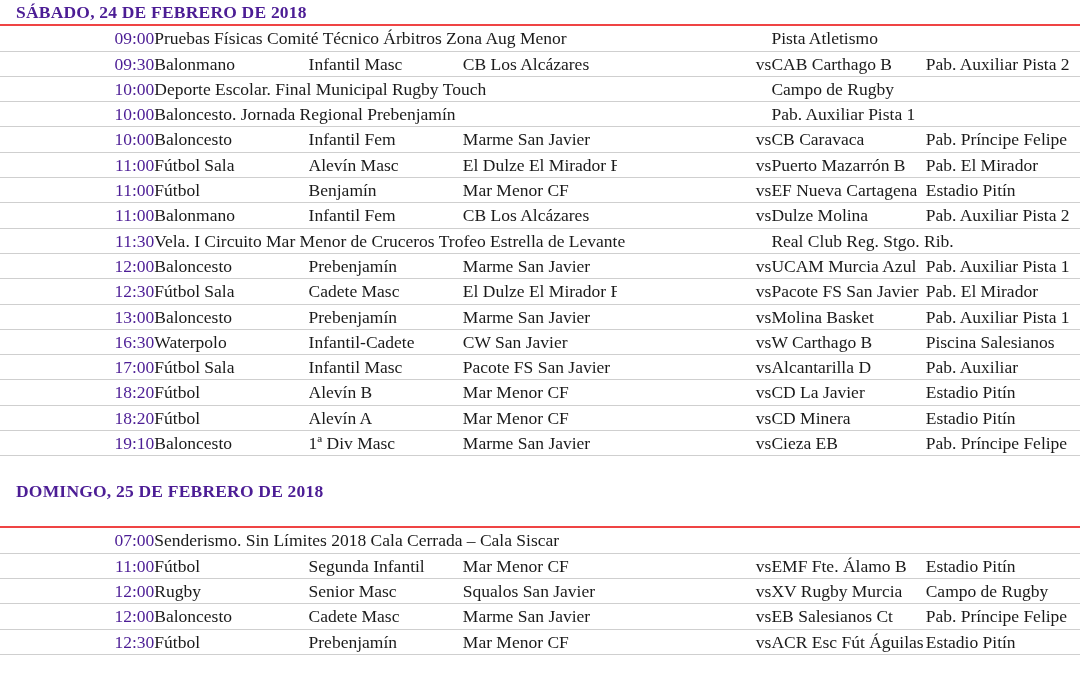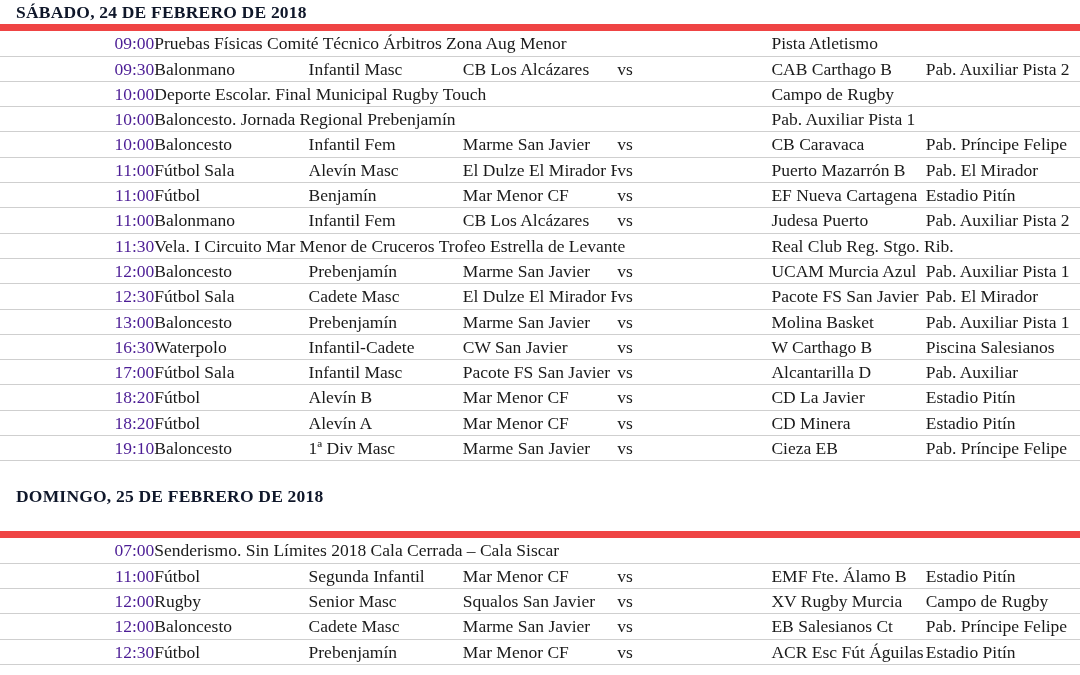--- a/index.html
+++ b/index.html
@@ -49,26 +49,26 @@
     text-align: right;
     padding-right: 14px;
     font-size: 17px;
   }
   .sport, .cat, .home, .away, .venue {
     color: #1a1a1a;
     padding-left: 2px;
   }
   .vs {
     color: #1a1a1a;
-    text-align: left;
+    text-align: right;
     font-size: 16px;
   }
   .day-header td {
-    border-bottom: 7px solid #ef4444;
-    color: #0f172a;
+    border-bottom: 2px solid #ef4444;
+    color: #4c1d95;
     font-weight: bold;
     font-size: 17.5px;
     letter-spacing: 0.2px;
     padding-left: 0;
   }
   .day-header .day-label {
     padding-left: 16px;
   }
   .day-header.spaced td {
     height: 52px;
@@ -138,21 +138,21 @@
           <td class="vs col-vs">vs</td>
           <td class="away col-away">EF Nueva Cartagena</td>
           <td class="venue col-venue">Estadio Pitín</td>
         </tr>
         <tr>
           <td class="time col-time">11:00</td>
           <td class="sport col-sport">Balonmano</td>
           <td class="cat col-cat">Infantil Fem</td>
           <td class="home col-home">CB Los Alcázares</td>
           <td class="vs col-vs">vs</td>
-          <td class="away col-away">Judesa Puerto</td>
+          <td class="away col-away">Dulze Molina</td>
           <td class="venue col-venue">Pab. Auxiliar Pista 2</td>
         </tr>
         <tr>
           <td class="time col-time">11:30</td>
           <td class="sport full-span" colspan="4">Vela. I Circuito Mar Menor de Cruceros Trofeo Estrella de Levante</td>
           <td class="venue col-venue" colspan="2">Real Club Reg. Stgo. Rib.</td>
         </tr>
         <tr>
           <td class="time col-time">12:00</td>
           <td class="sport col-sport">Baloncesto</td>

